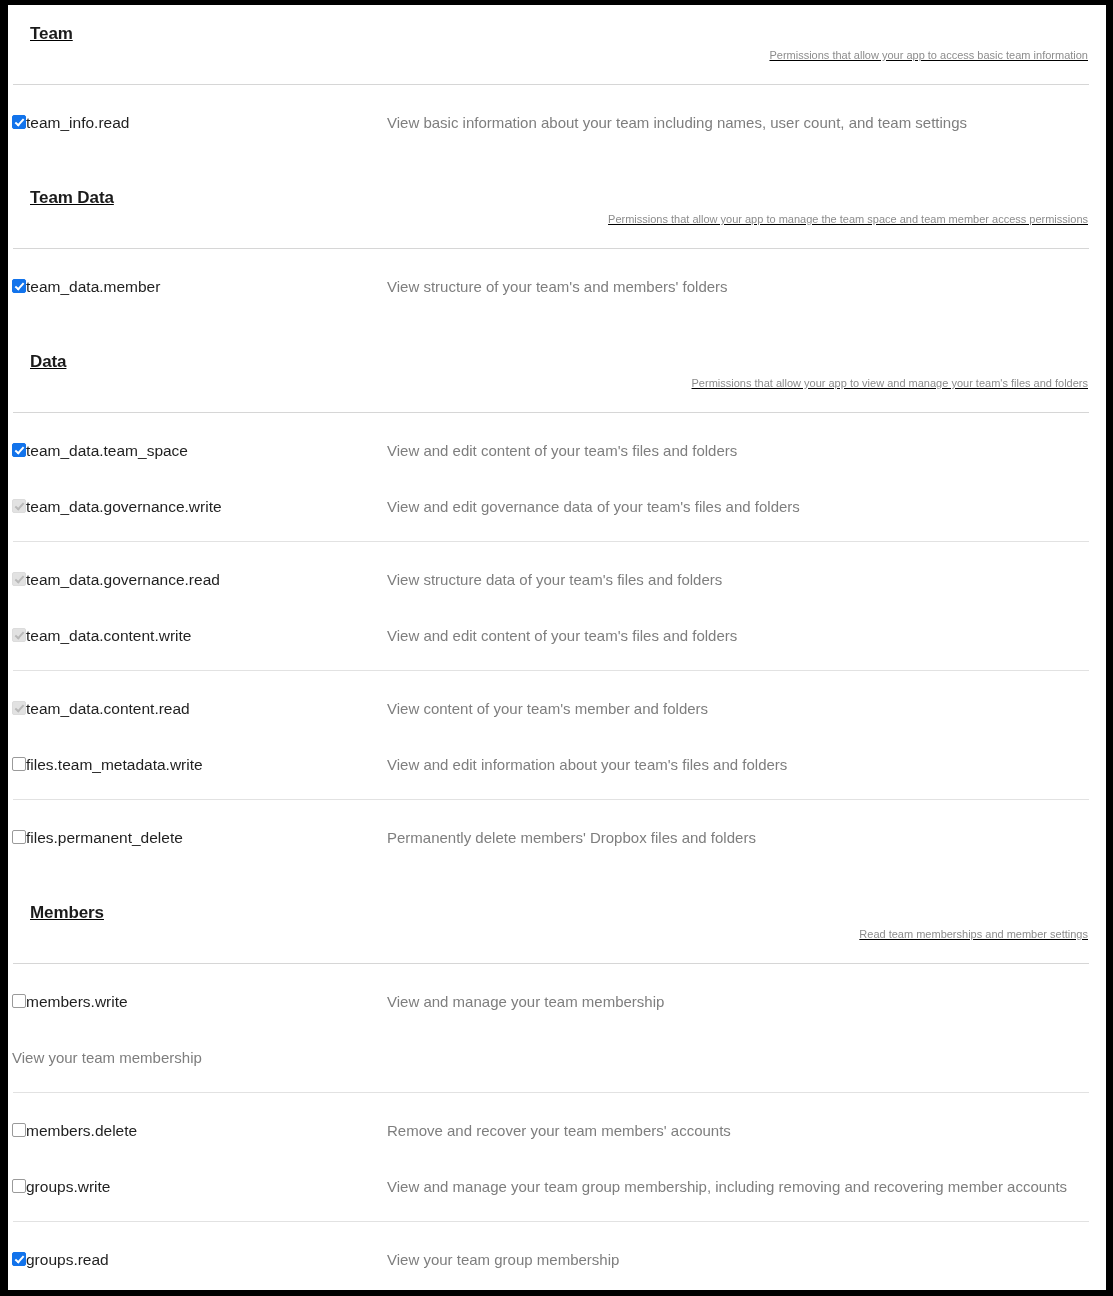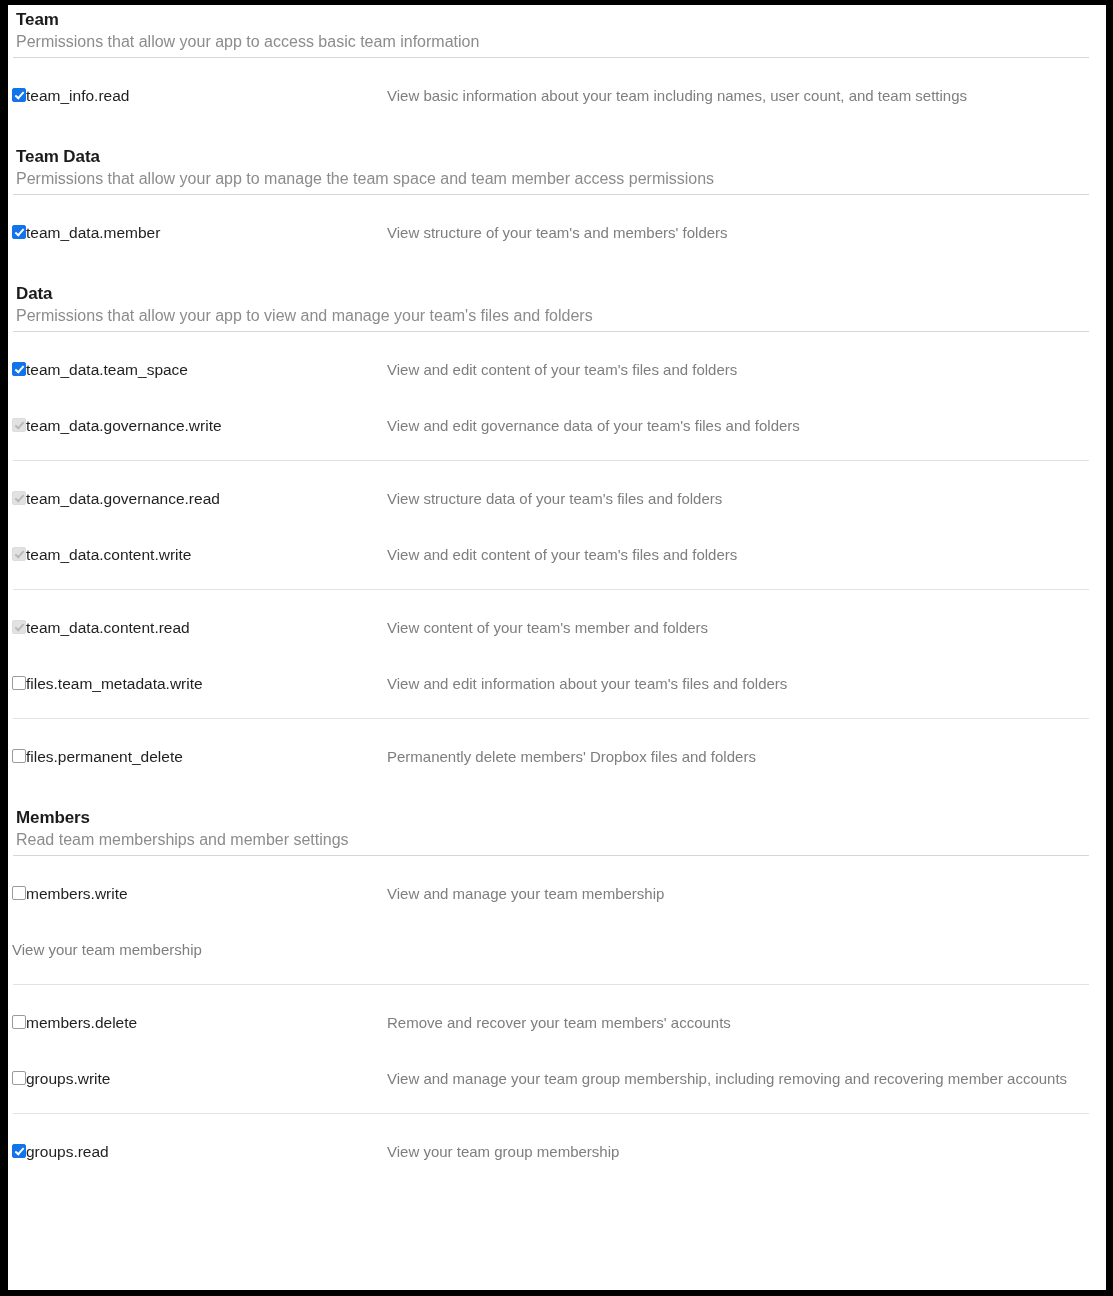--- a/index.html
+++ b/index.html
@@ -36,34 +36,36 @@
     position: relative;
     width: 100%;
     height: 100%;
     padding: 0;
     box-sizing: border-box;
   }
 
   
   .section-head {
     padding: 0 0 0 4px;
-    margin: 4px;
+    margin: 18px;
+    text-decoration: underline;
   }
   .section-title {
     font-size: 17px;
     font-weight: bold;
     color: #1b1b1b;
     line-height: 22px;
     letter-spacing: -0.1px;
   }
   .section-sub {
-    font-size: 16px;
+    font-size: 11px;
     color: #8c8c8c;
     line-height: 21px;
     font-weight: normal;
+    text-align: right;
   }
   .section-rule {
     height: 1px;
     background: #d6d6d6;
     margin: 5px 17px 0 5px;
   }
 
   
   .scope-row {
     display: flex;

